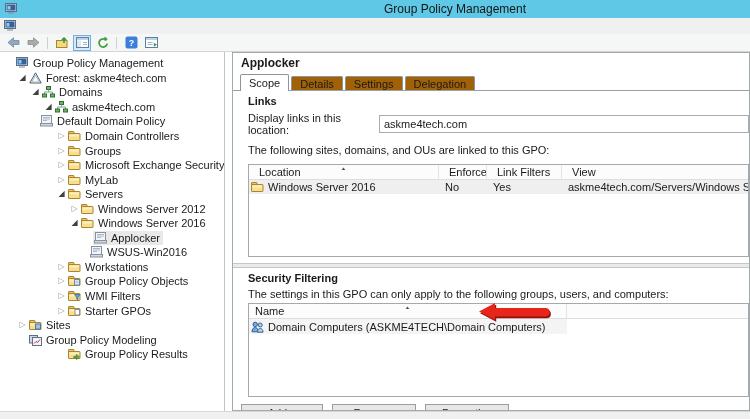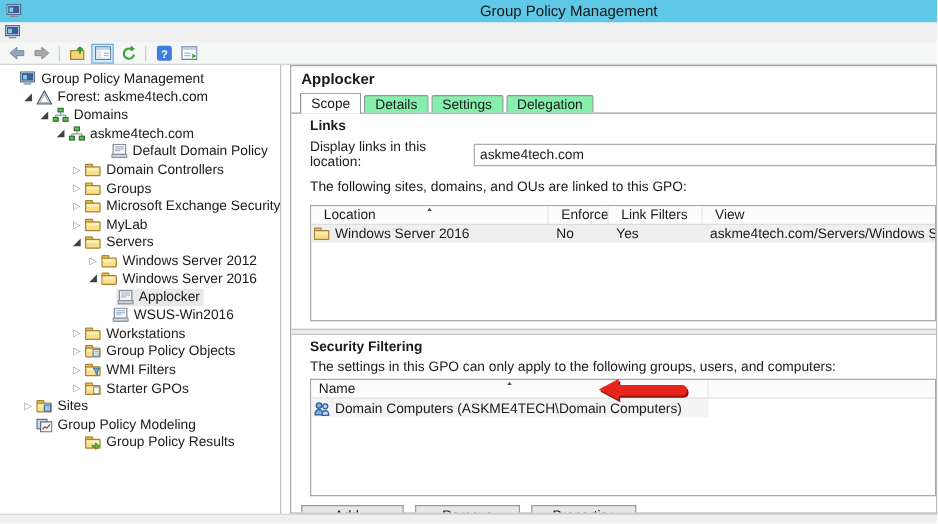--- a/index.html
+++ b/index.html
@@ -35,21 +35,21 @@
   .row-body{display:flex;align-items:center;height:14px;padding:0 3px 0 1px;}
   .row-body.selected{background:#e9e9e9;}
   .ticon{width:14px;height:12px;margin-right:3px;flex:none;}
   .tlabel{white-space:nowrap;}
 
   
   .right-pane{position:absolute;left:232px;top:52px;right:0;bottom:8px;background:#fff;
               border:1px solid #a4a9ae;overflow:hidden;}
   .pane-title{padding:3px 0 2px 8px;font-weight:bold;font-size:12px;height:20px;}
   .tabs{display:flex;align-items:flex-end;height:18px;border-bottom:1px solid #9aa0a5;padding-left:7px;}
-  .tab{border:1px solid #8f9499;border-bottom:none;background:#86efac;padding:0 8px;margin-right:2px;
+  .tab{border:1px solid #8f9499;border-bottom:none;background:#a16207;padding:0 8px;margin-right:2px;
        height:14px;line-height:14px;border-radius:2px 2px 0 0;cursor:default;}
   .tab.active{background:#fff;height:17px;line-height:16px;margin-bottom:-1px;position:relative;z-index:2;}
   .tab-page{position:relative;}
   .sec-heading{font-weight:bold;margin:4px 0 0 15px;}
   .display-row{display:flex;align-items:center;margin:5px 0 0 15px;}
   .display-row .lbl{width:131px;flex:none;}
   .combo{flex:1;height:18px;border:1px solid #a9acb0;background:#fff;padding:2px 0 0 4px;white-space:nowrap;overflow:hidden;}
   .intro{margin:8px 0 0 15px;}
 
   .listview{margin:8px 0 0 15px;border:1px solid #a5a9ad;background:#fff;overflow:hidden;position:relative;}
@@ -198,21 +198,21 @@
         <span class="row-body">
           <span class="ticon"><svg width="13" height="12" viewBox="0 0 13 12">
               <rect x="4.5" y="0.5" width="4" height="3" fill="#67bb5a" stroke="#2d7031"></rect>
               <path d="M6.5 3.5 V6 M2.5 6 H10.5 M2.5 6 V8 M10.5 6 V8" stroke="#8f9aa5" fill="none"></path>
               <rect x="0.5" y="8" width="4" height="3" fill="#67bb5a" stroke="#2d7031"></rect>
               <rect x="8.5" y="8" width="4" height="3" fill="#67bb5a" stroke="#2d7031"></rect>
             </svg></span>
           <span class="tlabel">askme4tech.com</span>
         </span>
       </div>
-      <div class="tree-row" style="padding-left: 77px;">
+      <div class="tree-row" style="padding-left: 28px;">
         <span class="expander"></span>
         <span class="row-body">
           <span class="ticon"><svg width="13" height="12" viewBox="0 0 13 12">
               <rect x="1.5" y="0.5" width="10" height="9" fill="#f2f5f8" stroke="#8a9097"></rect>
               <path d="M3 2.5h7M3 4h7M3 5.5h4" stroke="#a9bad1"></path>
               <rect x="0.5" y="8.5" width="12" height="2.5" fill="#cdd9e8" stroke="#8a9097"></rect>
             </svg></span>
           <span class="tlabel">Default Domain Policy</span>
         </span>
       </div>

